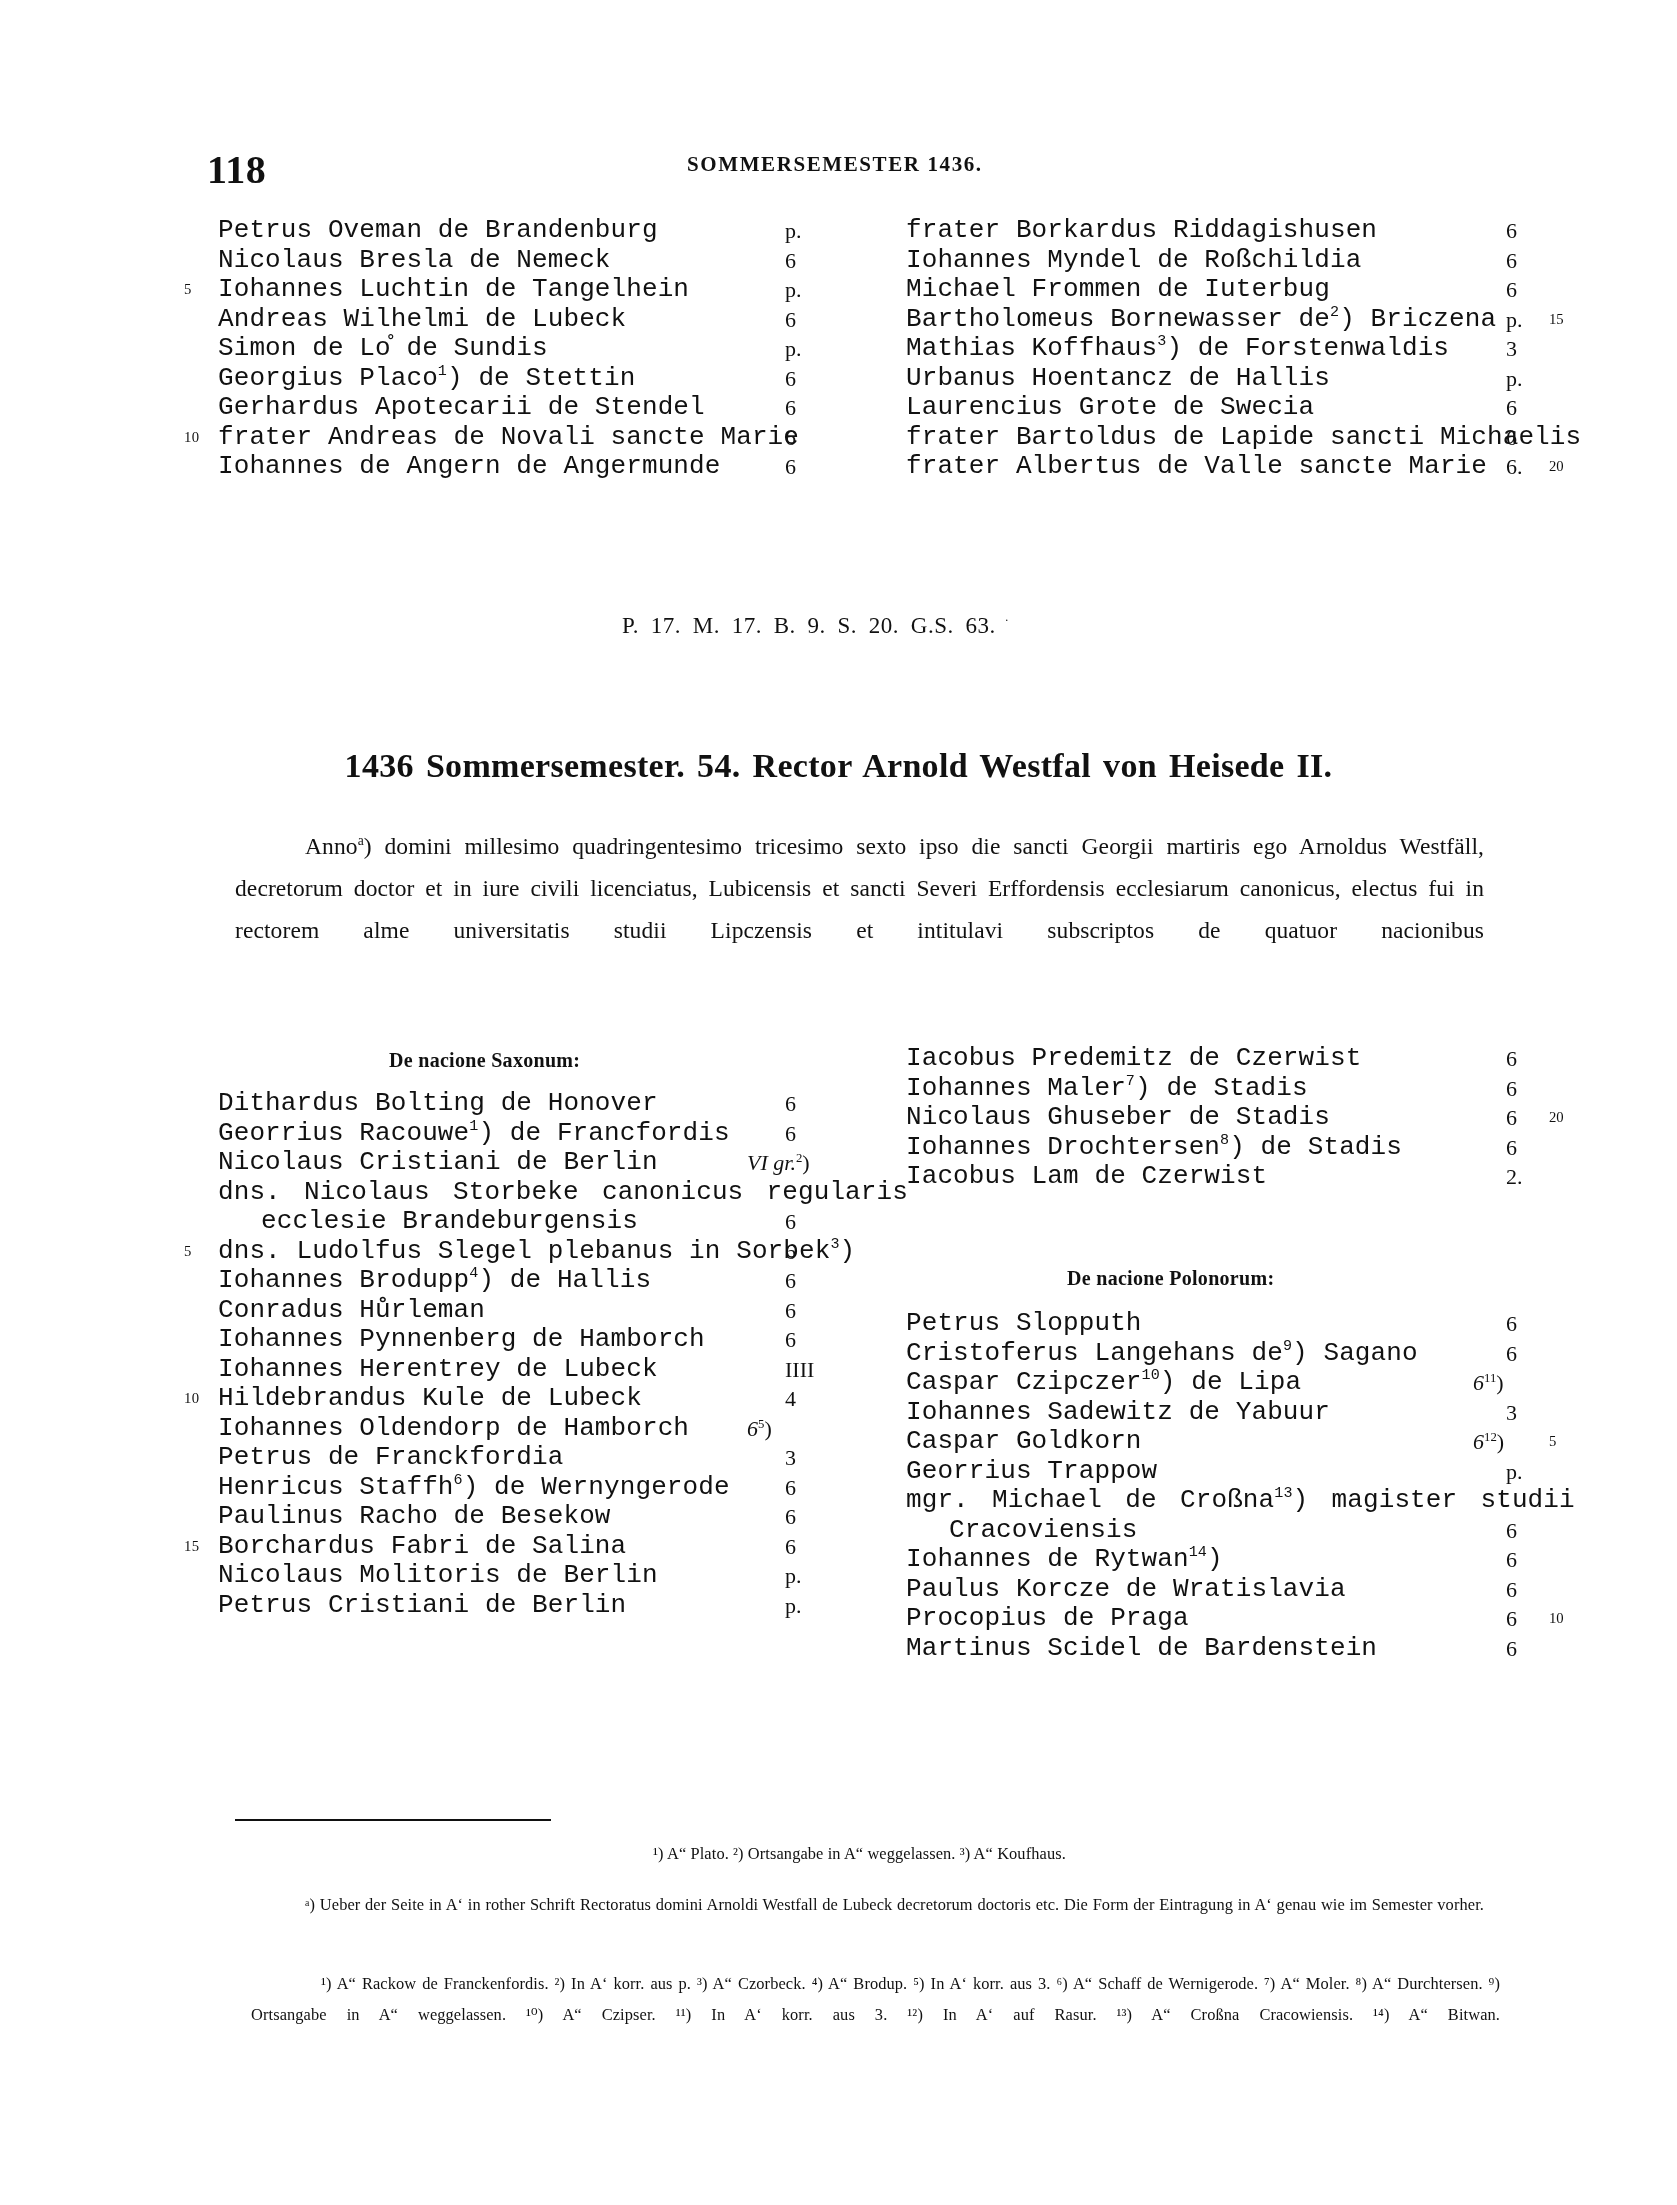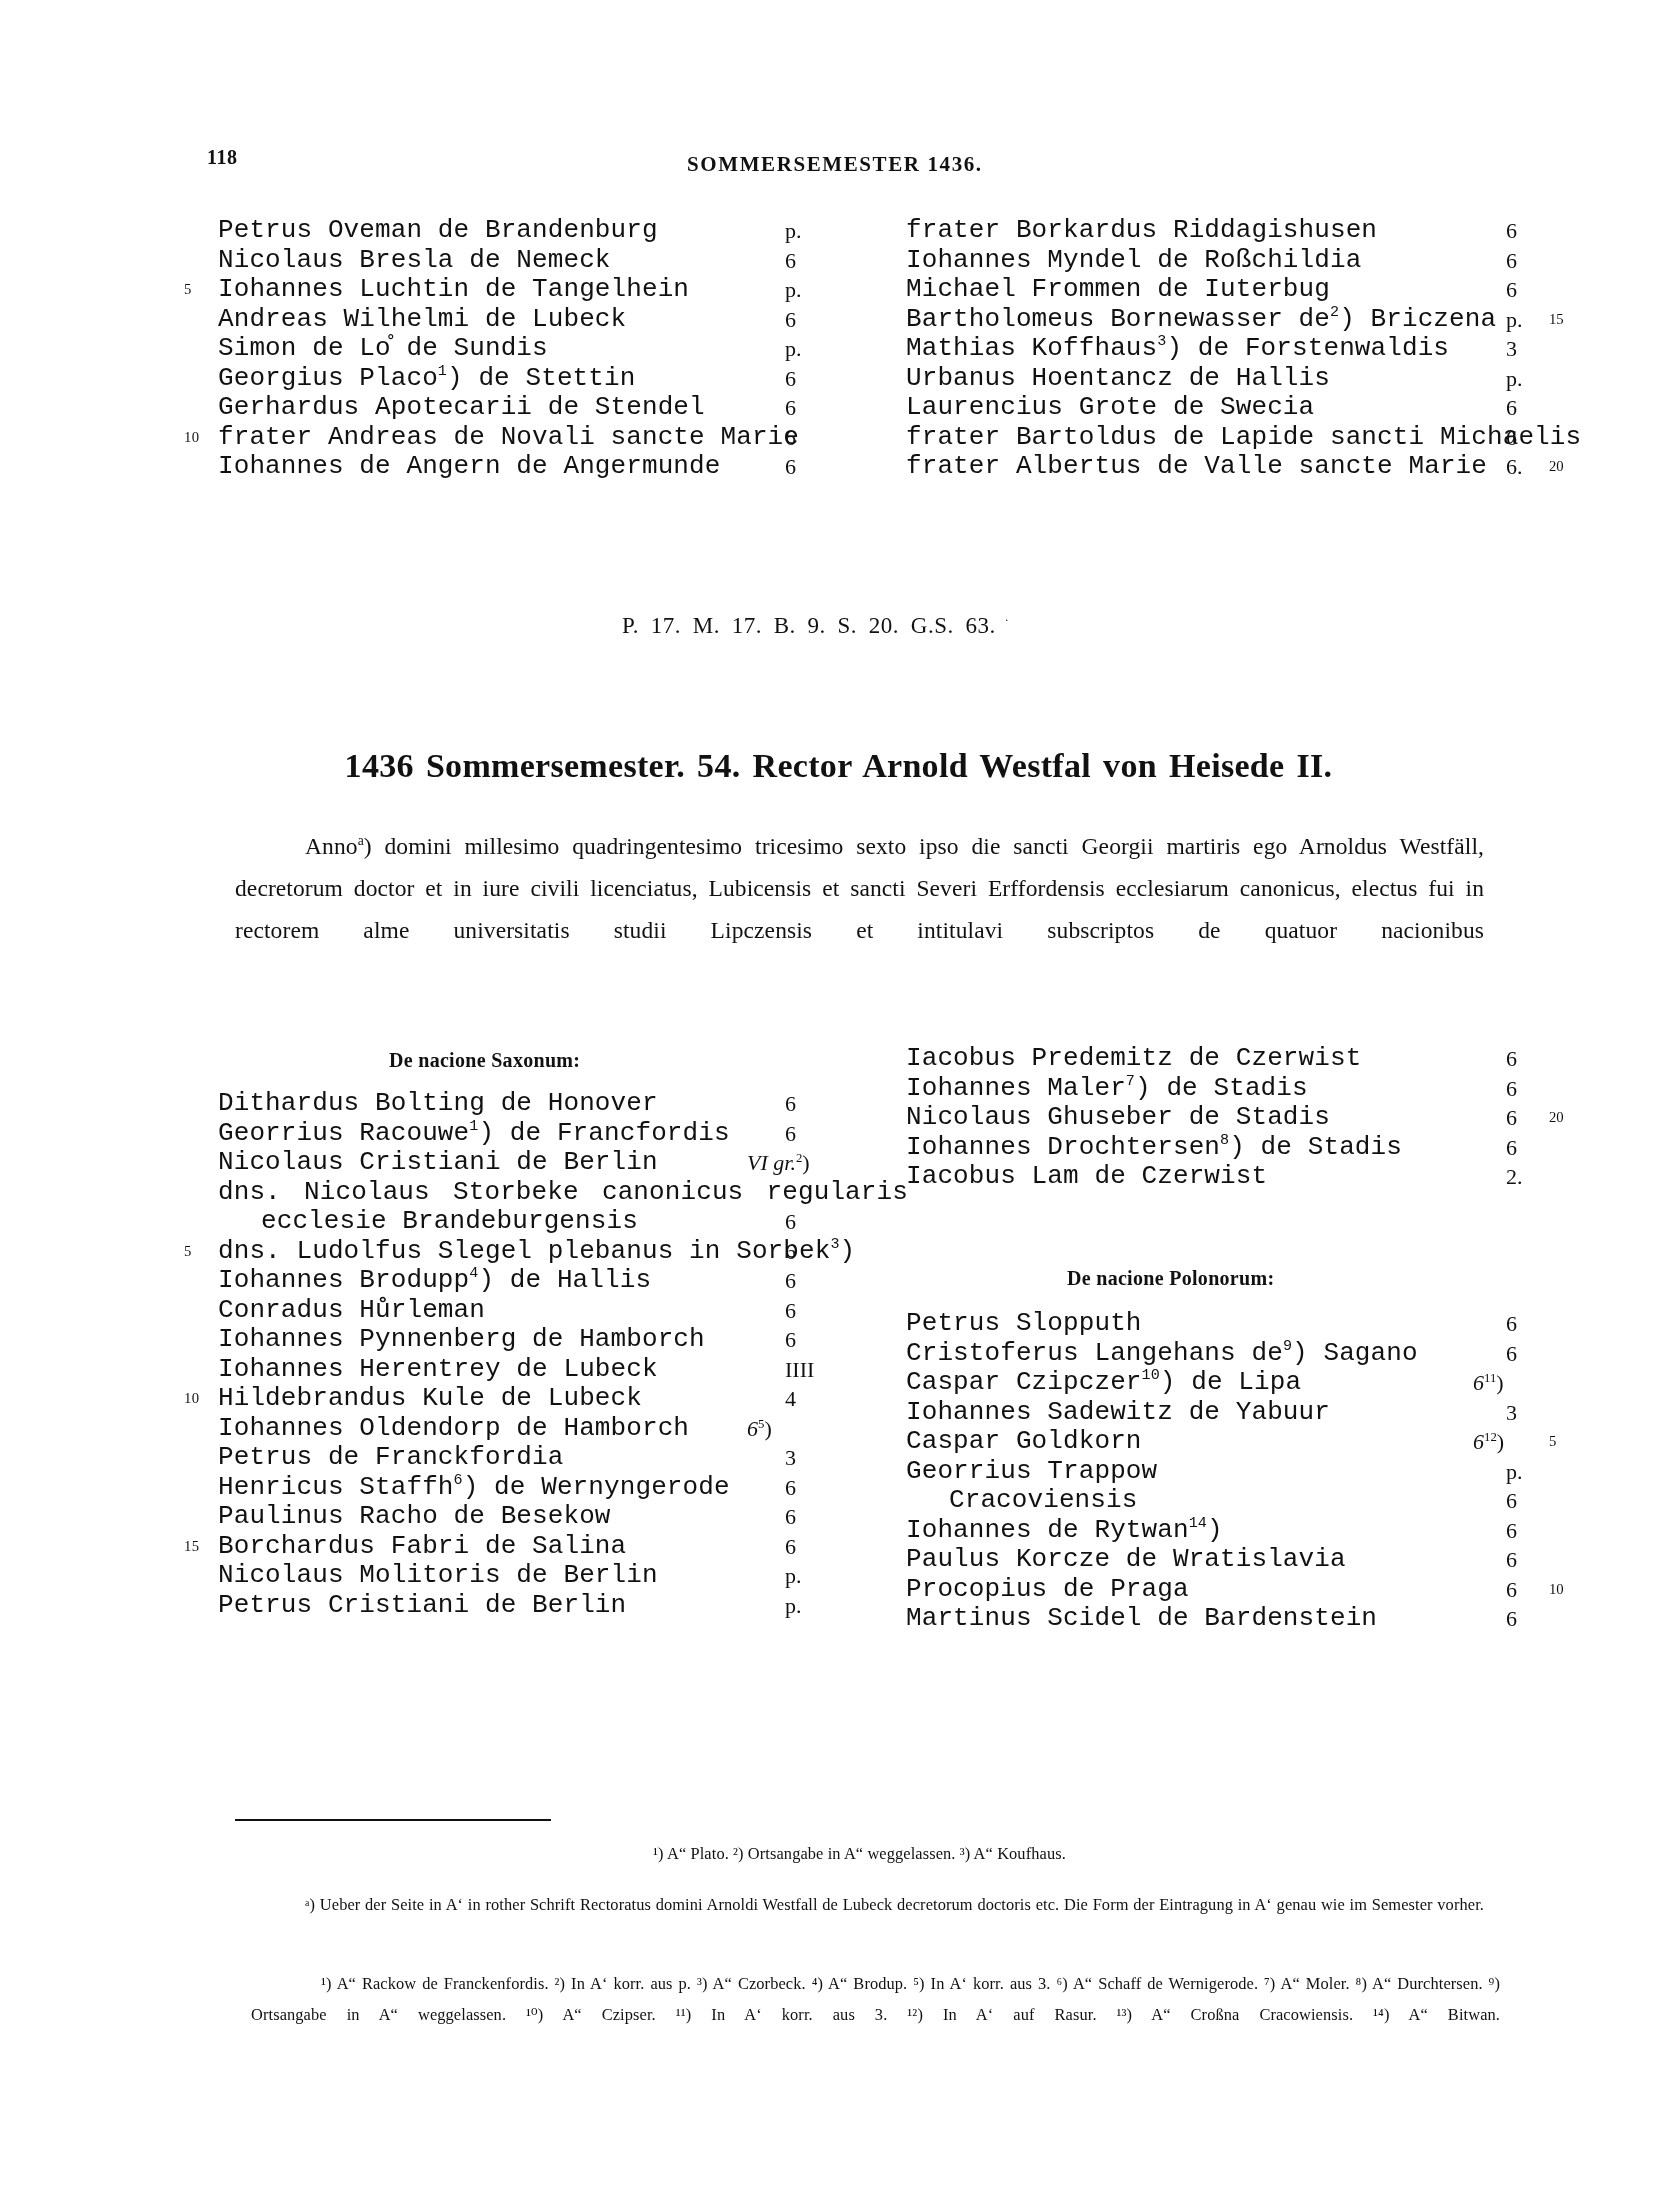--- a/index.html
+++ b/index.html
@@ -27,21 +27,21 @@
     position: absolute;
     top: 146px;
     left: 207px;
     width: 1266px;
     height: 33px;
   }
   .folio {
     position: absolute;
     left: 0;
     top: 0;
-    font-size: 20px;
+    font-size: 40px;
     font-weight: bold;
     letter-spacing: 0.5px;
   }
   .runtitle {
     position: absolute;
     left: 480px;
     top: 5.5px;
     font-size: 21px;
     font-weight: bold;
     letter-spacing: 1.6px;
@@ -417,20 +417,23 @@
       <div class="row">
         <span class="nm">Caspar Goldkorn</span>
         <span class="fee" style="left: 567px;"><span class="ital">6</span><sup>12</sup>)</span>
         <span class="feeno" style="left: 643px;">5</span>
       </div>
       <div class="row">
         <span class="nm">Georrius Trappow</span>
         <span class="fee" style="left: 600px;">p.</span>
       </div>
       <div class="row">
+        <span class="nm spread">mgr.  Michael  de  Croßna<sup>13</sup>)  magister  studii</span>
+      </div>
+      <div class="row">
         <span class="nm indent">Cracoviensis</span>
         <span class="fee" style="left: 600px;">6</span>
       </div>
       <div class="row">
         <span class="nm">Iohannes de Rytwan<sup>14</sup>)</span>
         <span class="fee" style="left: 600px;">6</span>
       </div>
       <div class="row">
         <span class="nm">Paulus Korcze de Wratislavia</span>
         <span class="fee" style="left: 600px;">6</span>

